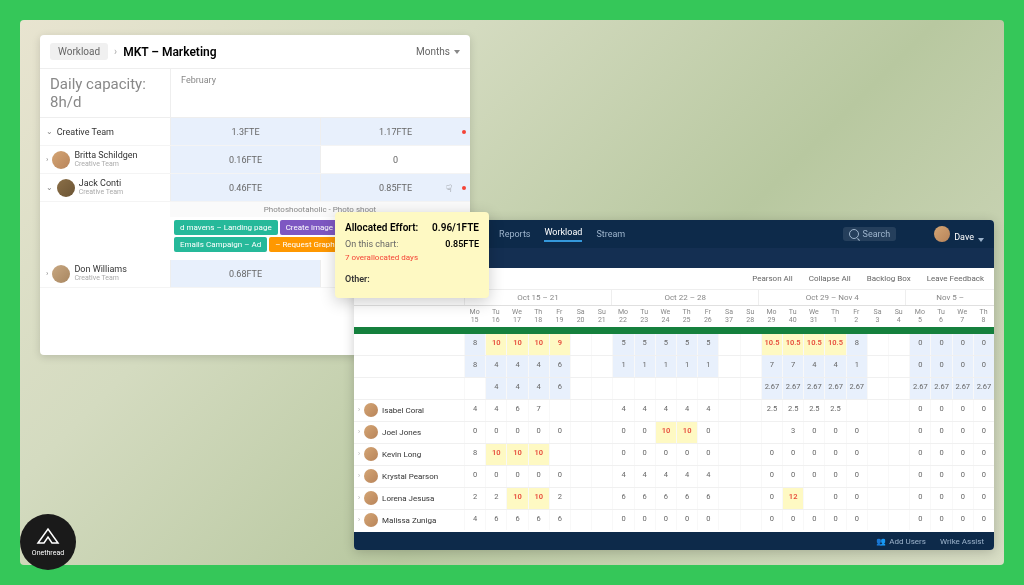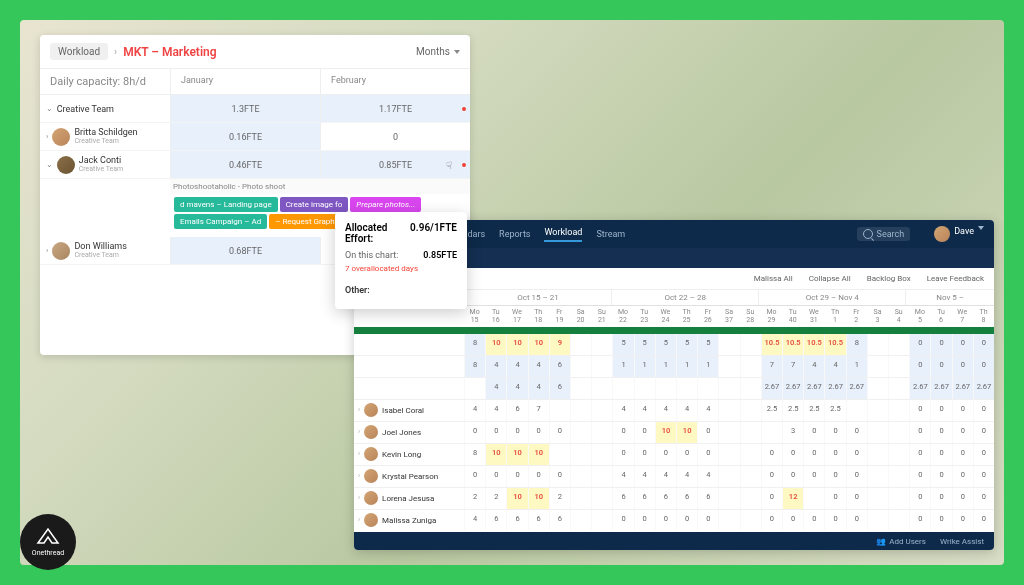--- a/index.html
+++ b/index.html
@@ -18,26 +18,26 @@
 .card1 {
   position: absolute; left: 40px; top: 35px;
   width: 430px; height: 320px;
   background: #fff; border-radius: 4px;
   box-shadow: 0 2px 8px rgba(0,0,0,0.15);
   overflow: hidden; font-size: 10px;
 }
 .card1-header { display: flex; align-items: center; padding: 8px 10px; gap: 6px; border-bottom: 1px solid #eee; }
 .bc-pill { background: #f0f0f0; padding: 3px 8px; border-radius: 3px; font-size: 10px; color: #666; }
 .bc-arrow { color: #aaa; }
-.bc-title { font-size: 12px; font-weight: 600; color: #ef4444; }
+.bc-title { font-size: 12px; font-weight: 600; color: #000000; }
 .months-btn { margin-left: auto; font-size: 10px; color: #666; display: flex; align-items: center; gap: 4px; }
 .chev { width: 0; height: 0; border-left: 3px solid transparent; border-right: 3px solid transparent; border-top: 4px solid #888; }
 
 .card1-cols { display: flex; border-bottom: 1px solid #eee; }
-.c1-left { width: 130px; padding: 6px 10px; font-size: 11px; color: #888; }
+.c1-left { width: 130px; padding: 6px 10px; font-size: 15px; color: #888; }
 .c1-mid { flex: 1; padding: 6px 10px; font-size: 9px; color: #888; border-left: 1px solid #eee; }
 .c1-right { flex: 1; padding: 6px 10px; font-size: 9px; color: #888; border-left: 1px solid #eee; }
 
 .card1-rows { }
 .c1-row { display: flex; border-bottom: 1px solid #f4f4f4; min-height: 28px; }
 .c1-namecol { width: 130px; padding: 3px 6px; display: flex; align-items: center; gap: 4px; }
 .c1-cell { flex: 1; padding: 3px 6px; border-left: 1px solid #eee; display: flex; align-items: center; justify-content: center; font-size: 9px; color: #666; position: relative; }
 .c1-cell.blue { background: #e8f0fc; }
 .tri { font-size: 8px; color: #888; }
 .avatar { width: 18px; height: 18px; border-radius: 50%; background: linear-gradient(135deg,#d4a574,#b8845a); flex-shrink: 0; }
@@ -49,29 +49,29 @@
 
 .c1-tasks { display: flex; padding: 2px; }
 .c1-tasks-left { width: 130px; }
 .c1-tasks-body { flex: 1; display: flex; flex-wrap: wrap; gap: 2px; padding: 2px; }
 .task-pill { font-size: 8px; color: #fff; padding: 3px 6px; border-radius: 2px; white-space: nowrap; }
 .tp-teal { background: #26b99a; }
 .tp-purple { background: #7e57c2; }
 .tp-green { background: #d946ef; font-style: italic; }
 .tp-orange { background: #ff9800; }
 
-.task-long { position: absolute; left: 130px; right: 0; font-size: 8px; padding: 3px; background: #fafafa; color: #888; }
+.task-long { position: absolute; left: 130px; right: 0; font-size: 8px; padding: 3px; background: #fafafa; text-align: center; color: #888; }
 
 .red-dot { width: 4px; height: 4px; background: #f44336; border-radius: 50%; position: absolute; right: 4px; top: 50%; transform: translateY(-50%); }
 .cursor-ptr { position: absolute; right: 18px; top: 50%; transform: translateY(-50%); font-size: 10px; }
 
 
 .tooltip {
   position: absolute; left: 335px; top: 212px;
-  width: 132px; background: #ffffff; border-radius: 4px;
+  width: 154px; background: #fef9c3; border-radius: 4px;
   box-shadow: 0 4px 16px rgba(0,0,0,0.2);
   padding: 10px; font-size: 9px; z-index: 10;
 }
 .tt-row { display: flex; justify-content: space-between; margin-bottom: 4px; }
 .tt-label { color: #666; }
 .tt-val { font-weight: 600; }
 .tt-strong { font-weight: 600; font-size: 10px; margin-bottom: 6px; display: flex; justify-content: space-between; }
 .tt-warn { color: #f44336; font-size: 8px; margin-bottom: 12px; }
 
 
@@ -84,21 +84,21 @@
 }
 .c2-navbar {
   background: #0d2a4a; height: 28px; display: flex; align-items: center;
   padding: 0 10px; gap: 14px; color: #9db4cc;
 }
 .c2-navbar .nav-item { font-size: 9px; cursor: pointer; }
 .c2-navbar .nav-item.active { color: #fff; border-bottom: 2px solid #3498db; padding-bottom: 3px; }
 .c2-search { margin-left: auto; display: flex; align-items: center; gap: 4px; background: rgba(255,255,255,0.1); padding: 2px 6px; border-radius: 3px; color: #9db4cc; }
 .search-ico { width: 10px; height: 10px; border: 1px solid #9db4cc; border-radius: 50%; position: relative; }
 .search-ico::after { content: ''; position: absolute; right: -2px; bottom: -2px; width: 3px; height: 1px; background: #9db4cc; transform: rotate(45deg); }
-.c2-user { display: flex; align-items: flex-start; gap: 4px; margin-left: 10px; color: #fff; }
+.c2-user { display: flex; align-items: flex-end; gap: 4px; margin-left: 24px; color: #fff; }
 .c2-user .avatar { width: 16px; height: 16px; }
 
 .c2-subbar { background: #142f52; height: 20px; display: flex; align-items: center; padding: 0 10px; color: #fff; font-size: 10px; }
 
 .c2-toolbar { display: flex; justify-content: flex-end; gap: 16px; padding: 6px 10px; border-bottom: 1px solid #eee; font-size: 8px; color: #666; }
 .c2-toolbtn { cursor: pointer; }
 
 .c2-dateheader { display: flex; border-bottom: 1px solid #e0e0e0; }
 .c2-dh-left { width: 110px; }
 .c2-dh-week { flex: 1; text-align: center; font-size: 8px; color: #888; padding: 3px 0; border-left: 1px solid #eee; }
@@ -142,21 +142,20 @@
     <span class="bc-pill">Workload</span>
     <span class="bc-arrow">›</span>
     <span class="bc-title">MKT – Marketing</span>
     <span class="months-btn">
       <span>Months</span>
       <span class="chev"></span>
     </span>
   </div>
   <div class="card1-cols">
     <div class="c1-left">Daily capacity: 8h/d</div>
-    <div class="c1-mid">January</div>
     <div class="c1-right">February</div>
   </div>
   <div class="card1-rows">
     <div class="c1-row">
       <div class="c1-namecol">
         <span class="tri">⌄</span>
         <span class="group-name">Creative Team</span>
       </div>
       <div class="c1-cell blue">1.3FTE</div>
       <div class="c1-cell blue">
@@ -253,21 +252,21 @@
       <span>Search</span>
     </div>
     <div class="c2-user">
       <span class="avatar"></span>
       <span>Dave</span>
       <span class="chev" style="border-top-color:#9db4cc;"></span>
     </div>
   </div>
   <div class="c2-subbar">ork</div>
   <div class="c2-toolbar" id="toolbar">
-      <span class="c2-toolbtn">Malissa All</span>
+      <span class="c2-toolbtn">Pearson All</span>
       <span class="c2-toolbtn">Collapse All</span>
       <span class="c2-toolbtn">Backlog Box</span>
       <span class="c2-toolbtn">Leave Feedback</span>
     </div>
   <div class="c2-dateheader">
     <div class="c2-dh-left"></div>
     <div class="c2-dh-week">Oct 15 – 21</div>
     <div class="c2-dh-week">Oct 22 – 28</div>
     <div class="c2-dh-week">Oct 29 – Nov 4</div>
     <div class="c2-dh-week narrow">Nov 5 –</div>

